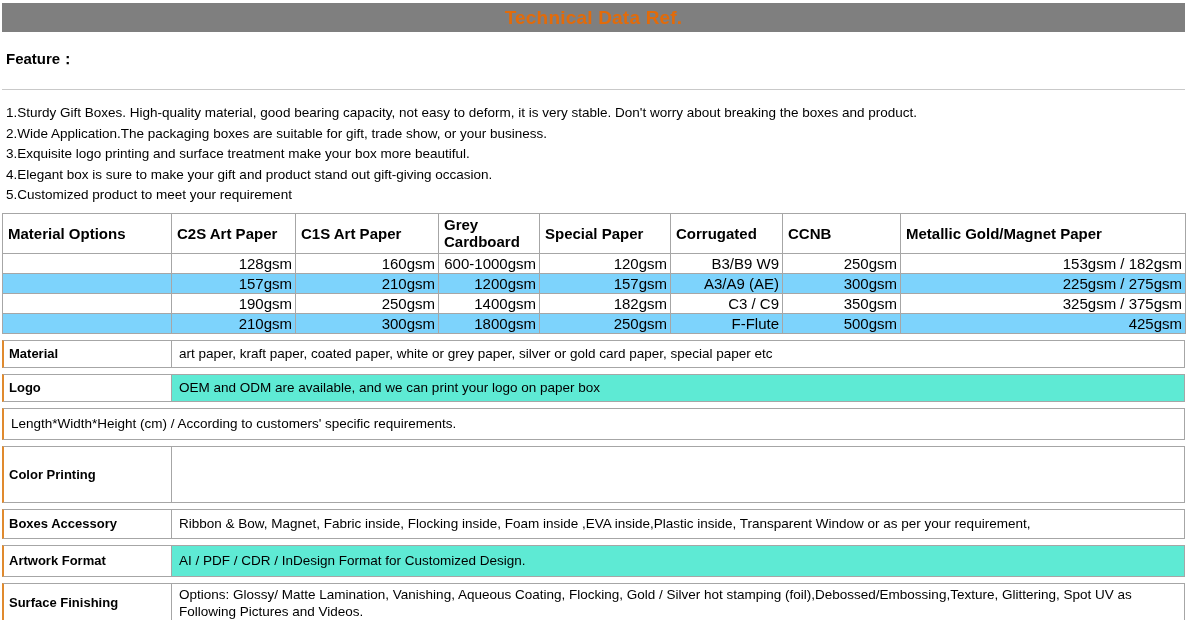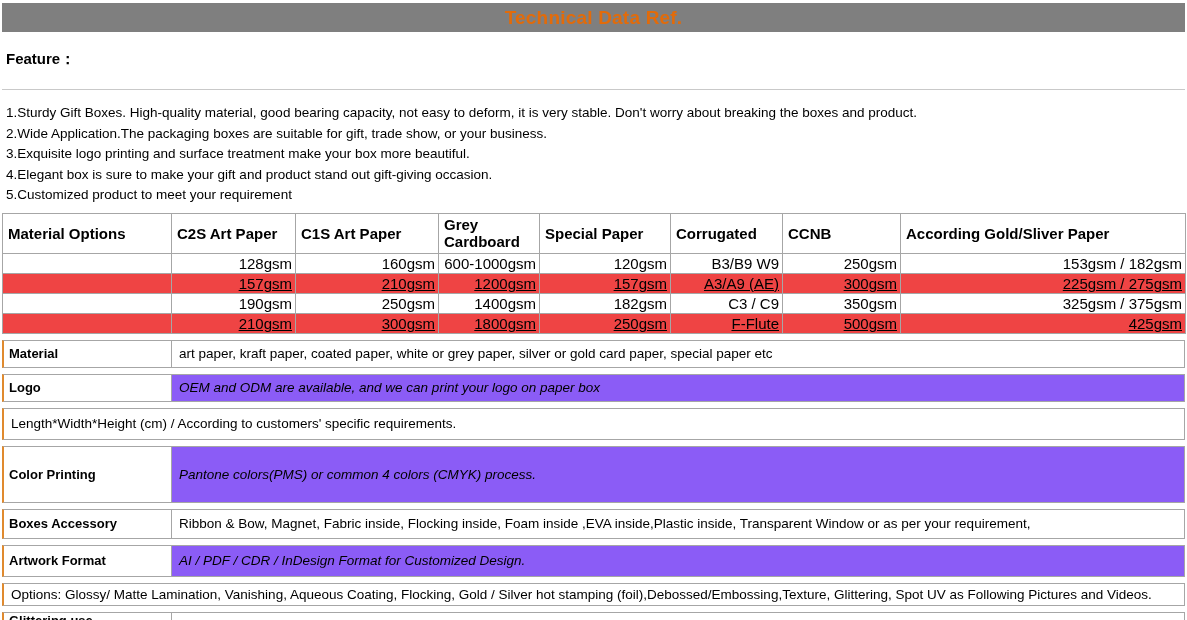--- a/index.html
+++ b/index.html
@@ -52,21 +52,21 @@
     overflow: hidden;
     white-space: nowrap;
   }
   table.materials th {
     font-weight: bold;
     height: 40px;
     white-space: normal;
     background: #FFFFFF;
   }
   table.materials td { height: 19px; text-align: right; }
-  table.materials tr.alt td { background: #ef4444; text-decoration: underline; }
+  table.materials tr.alt td { background: #7dd3fc; }
   
   .spec-row {
     display: flex;
     margin: 6px 2px 0 2px;
     border: 1px solid #A6A6A6;
     border-left: 2px solid #E08A2E;
     align-items: stretch;
   }
   .spec-label {
     width: 168px;
@@ -79,21 +79,21 @@
     background: #FFFFFF;
   }
   .spec-value {
     flex: 1 1 auto;
     font-size: 13.5px;
     line-height: 17px;
     display: flex; align-items: center;
     padding: 2px 8px 2px 7px;
     background: #FFFFFF;
   }
-  .spec-row.alt .spec-value { background: #8b5cf6; font-style: italic; }
+  .spec-row.alt .spec-value { background: #5eead4; }
   .spec-row:nth-of-type(1) .spec-value, .spec-row:nth-of-type(1) .spec-label { min-height: 34px; }
   .spec-row:nth-of-type(2) .spec-value, .spec-row:nth-of-type(2) .spec-label { min-height: 20px; }
   .spec-row:nth-of-type(3) .spec-value, .spec-row:nth-of-type(3) .spec-label { min-height: 25px; }
   .spec-row:nth-of-type(4) .spec-value, .spec-row:nth-of-type(4) .spec-label { min-height: 26px; }
   .spec-row:nth-of-type(5) .spec-value, .spec-row:nth-of-type(5) .spec-label { min-height: 26px; }
   .spec-row:nth-of-type(6) .spec-value, .spec-row:nth-of-type(6) .spec-label { min-height: 30px; }
   .spec-row:nth-of-type(7) .spec-value, .spec-row:nth-of-type(7) .spec-label { min-height: 55px; }
   .spec-row:nth-of-type(8) .spec-value, .spec-row:nth-of-type(8) .spec-label { min-height: 28px; }
   .spec-row:nth-of-type(9) .spec-value, .spec-row:nth-of-type(9) .spec-label { min-height: 30px; }
 </style>
@@ -127,21 +127,21 @@
   </colgroup>
   <tbody>
       <tr>
     <th>Material Options</th>
     <th>C2S Art Paper</th>
     <th>C1S Art Paper</th>
     <th>Grey Cardboard</th>
     <th>Special Paper</th>
     <th>Corrugated</th>
     <th>CCNB</th>
-    <th>According Gold/Sliver Paper</th>
+    <th>Metallic Gold/Magnet Paper</th>
   </tr>
   <tr>
     <td></td>
     <td>128gsm</td>
     <td>160gsm</td>
     <td>600-1000gsm</td>
     <td>120gsm</td>
     <td>B3/B9 W9</td>
     <td>250gsm</td>
     <td>153gsm / 182gsm</td>
@@ -185,31 +185,31 @@
 </div>
 <div class="spec-row alt">
   <div class="spec-label">Logo</div>
   <div class="spec-value">OEM and ODM are available, and we can print your logo on paper box</div>
 </div>
 <div class="spec-row">
   <div class="spec-value">Length*Width*Height (cm) / According to customers' specific requirements.</div>
 </div>
 <div class="spec-row alt">
   <div class="spec-label">Color Printing</div>
-  <div class="spec-value">Pantone colors(PMS) or common 4 colors (CMYK) process.</div>
 </div>
 <div class="spec-row">
   <div class="spec-label">Boxes Accessory</div>
   <div class="spec-value">Ribbon &amp; Bow, Magnet, Fabric inside, Flocking inside, Foam inside ,EVA inside,Plastic inside, Transparent Window or as per your requirement,</div>
 </div>
 <div class="spec-row alt">
   <div class="spec-label">Artwork Format</div>
   <div class="spec-value">AI / PDF / CDR / InDesign Format for Customized Design.</div>
 </div>
 <div class="spec-row">
+  <div class="spec-label">Surface Finishing</div>
   <div class="spec-value">Options: Glossy/ Matte Lamination, Vanishing, Aqueous Coating, Flocking, Gold / Silver hot stamping (foil),Debossed/Embossing,Texture, Glittering, Spot UV as Following Pictures and Videos.</div>
 </div>
 <div class="spec-row alt">
   <div class="spec-label">Glittering use</div>
 </div>
 <div class="spec-row">
   <div class="spec-label">Sample Cost</div>
   <div class="spec-value">Stock sample available for free.</div>
 </div>
 

